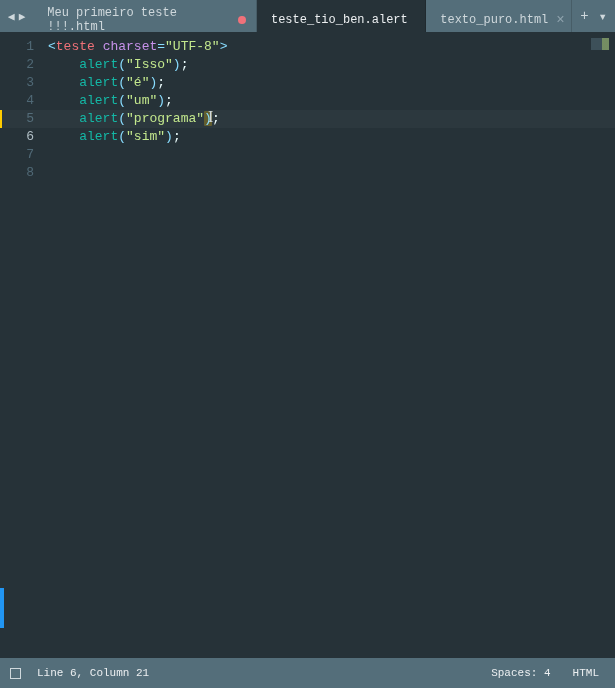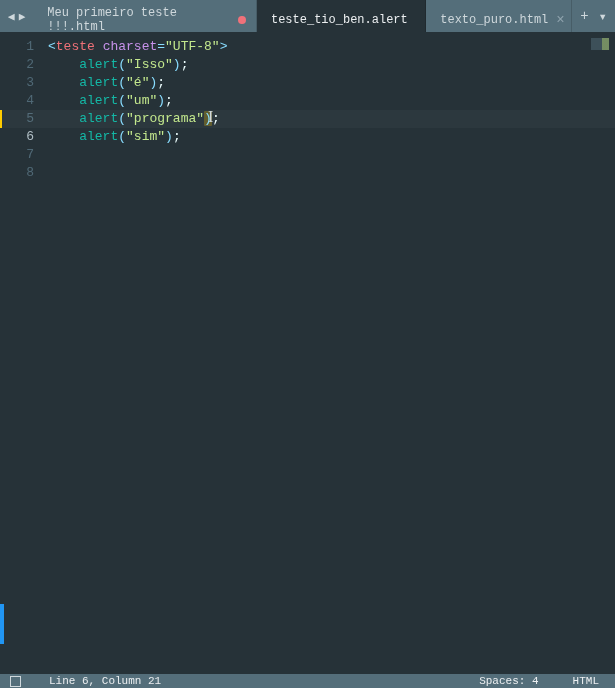--- a/index.html
+++ b/index.html
@@ -146,28 +146,28 @@
     .scroll-indicator {
       position: absolute;
       left: 0;
       bottom: 0;
       width: 4px;
       height: 40px;
       background: #2196f3;
       transform: translateY(-30px);
     }
     .status-bar {
-      height: 14px;
+      height: 30px;
       background: #546e7a;
       display: flex;
       align-items: center;
       color: #eceff1;
       font-size: 11px;
       padding: 0 10px;
-      gap: 22px;
+      gap: 10px;
     }
     .status-bar .sq {
       width: 11px;
       height: 11px;
       border: 1px solid #cfd8dc;
     }
     .status-bar .spacer { flex: 1; }
     .status-bar .item { padding: 0 6px; }
   </style>
 </head>

